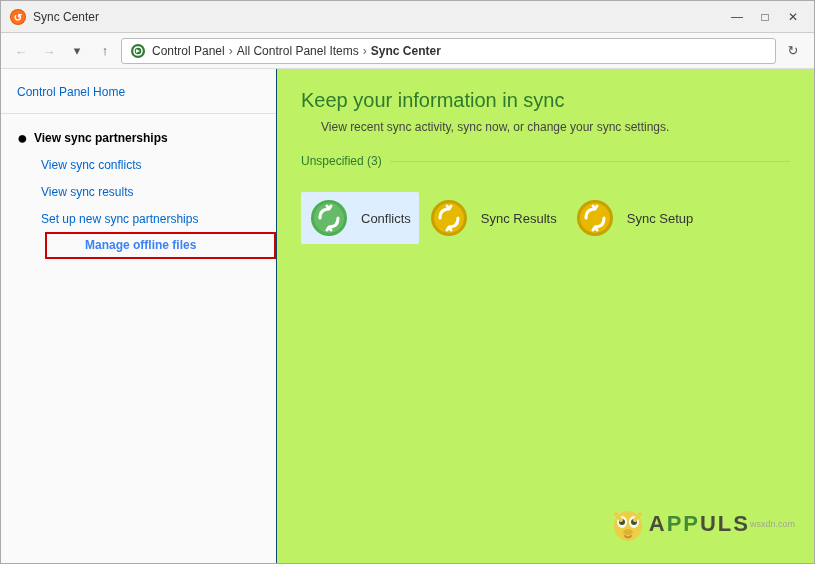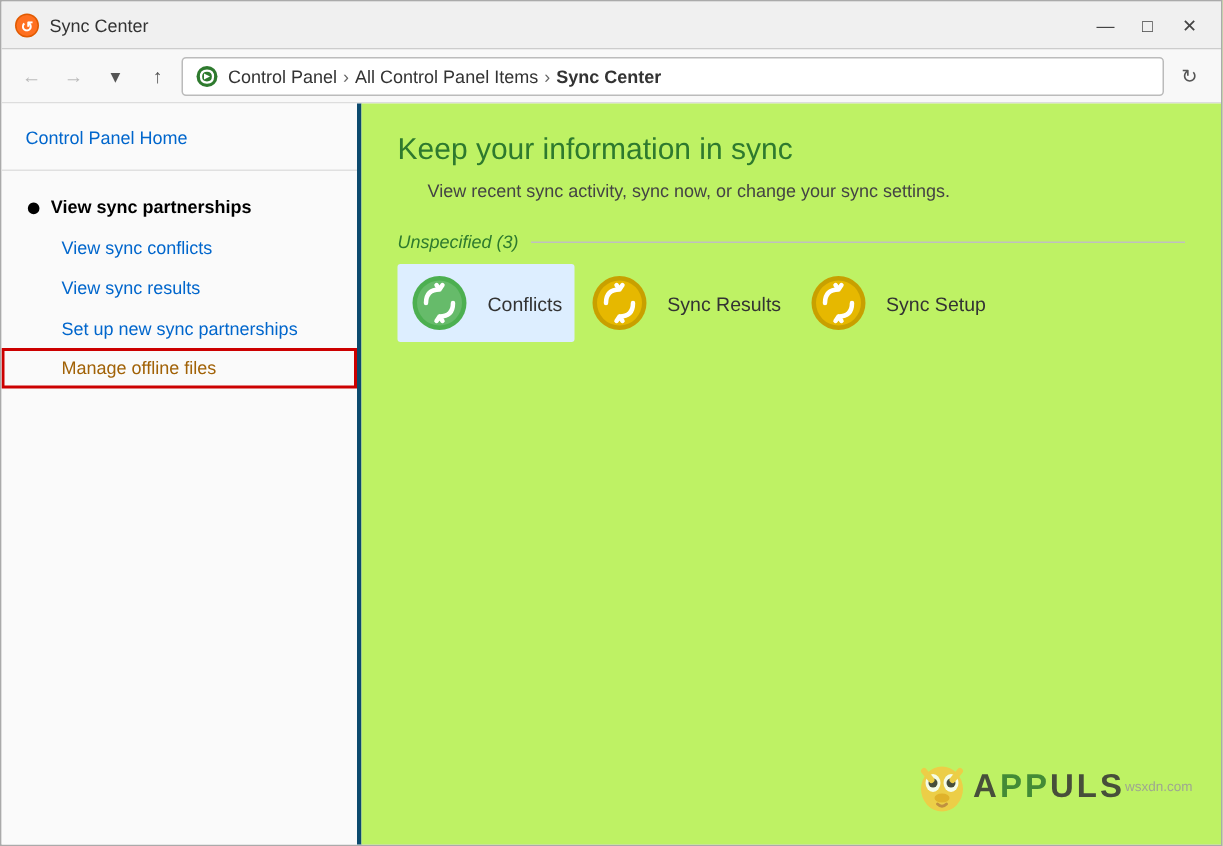--- a/index.html
+++ b/index.html
@@ -117,22 +117,22 @@
     }
 
     
     .main-layout {
       display: flex;
       height: calc(564px - 32px - 36px);
     }
 
     
     .sidebar {
-      width: 240px;
-      border-right: 3px solid #0c4a6e;
+      width: 276px;
+      border-right: 1px solid #0c4a6e;
       background: #fafafa;
       padding: 12px 0;
       flex-shrink: 0;
     }
     .sidebar-control-panel-home {
       padding: 4px 16px 10px 16px;
       color: #0066cc;
       cursor: pointer;
       font-size: 12px;
     }
@@ -162,22 +162,23 @@
       color: #000;
     }
     .sidebar-item .bullet {
       font-size: 18px;
       line-height: 1;
       color: #000;
     }
     .sidebar-item.highlighted {
       outline: 2px solid #cc0000;
       outline-offset: -2px;
-      color: #a16207;
-      font-weight: normal;
+      color: #3b82f6;
+      font-weight: bold;
+      margin-left: 44px;
     }
 
     
     .content-area {
       flex: 1;
       padding: 20px 24px;
       overflow-y: auto;
       background: #bef264;
     }
     .content-title {
@@ -190,22 +191,21 @@
       font-size: 12px;
       color: #444;
       margin-bottom: 20px;
       margin-left: 20px;
     }
 
     
     .section-header {
       display: flex;
       align-items: center;
-      margin-bottom: 8px;
-      font-style: italic;
+      margin-bottom: 24px;
     }
     .section-label {
       font-size: 12px;
       color: #2e7a2e;
       white-space: nowrap;
       padding-right: 8px;
     }
     .section-line {
       flex: 1;
       height: 1px;

